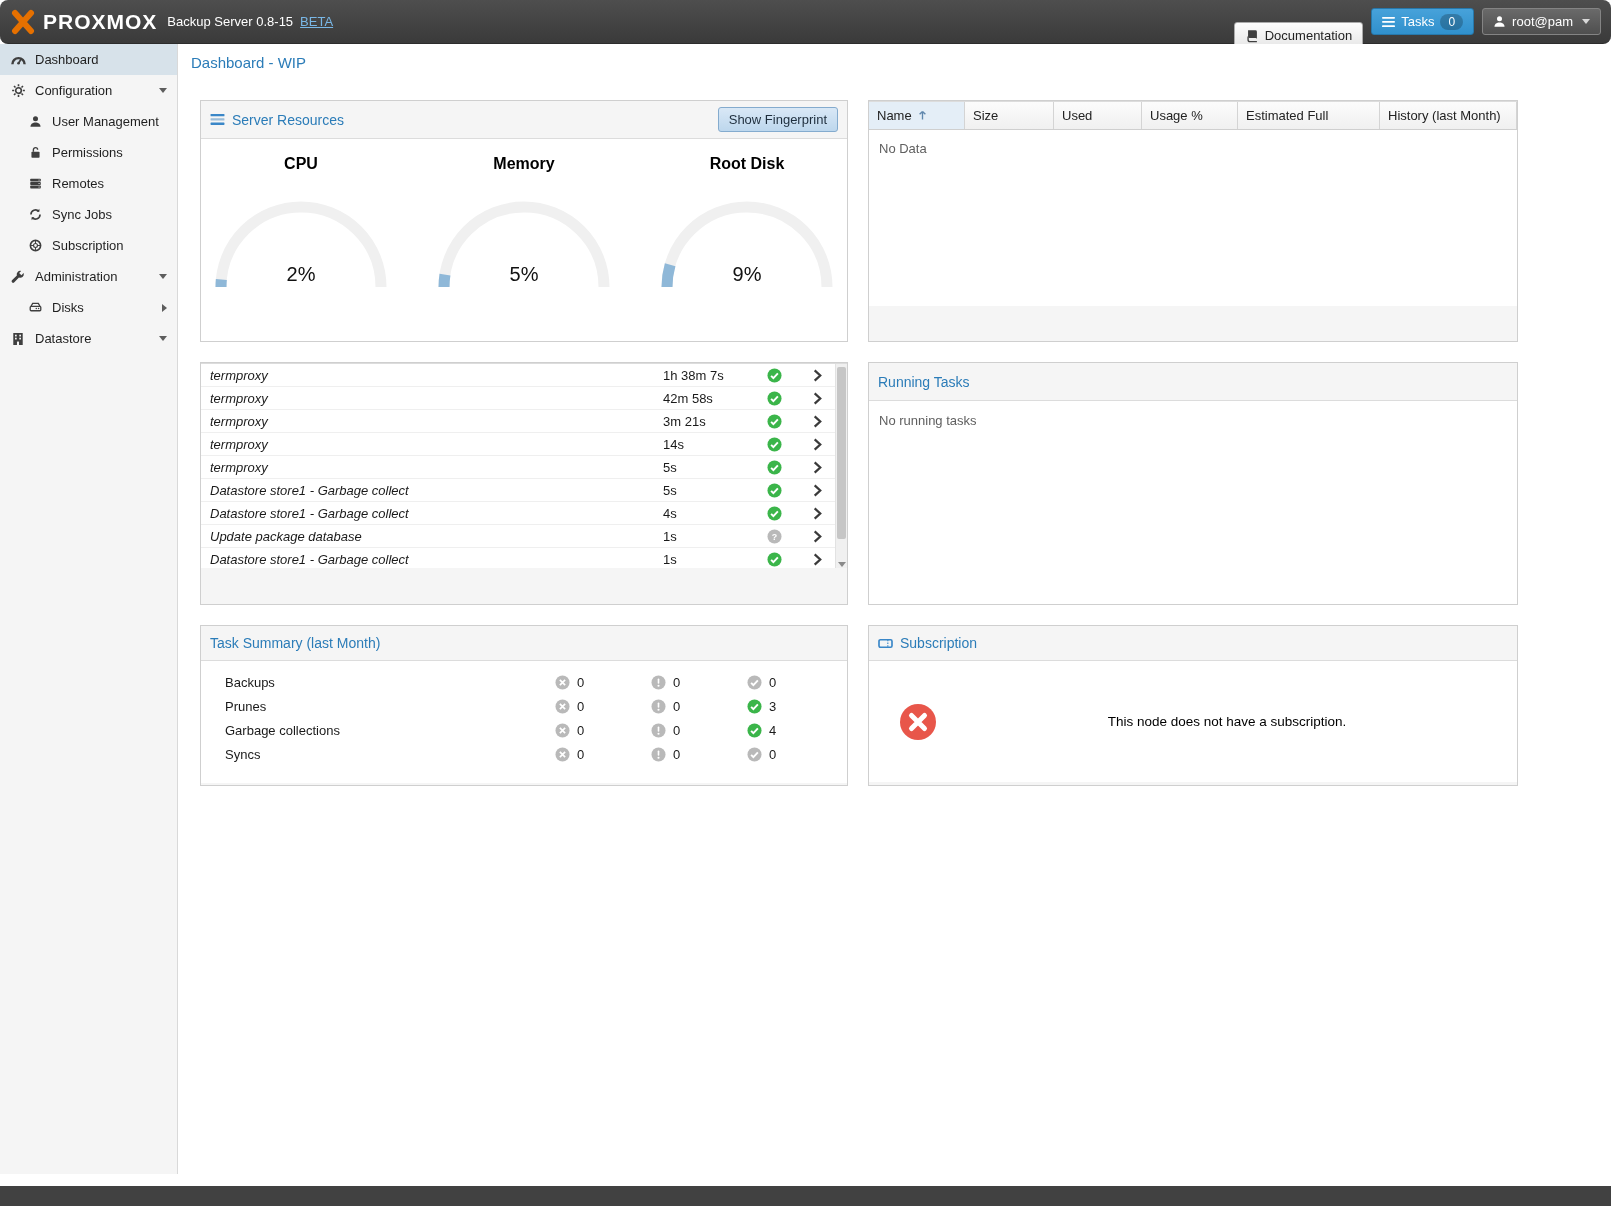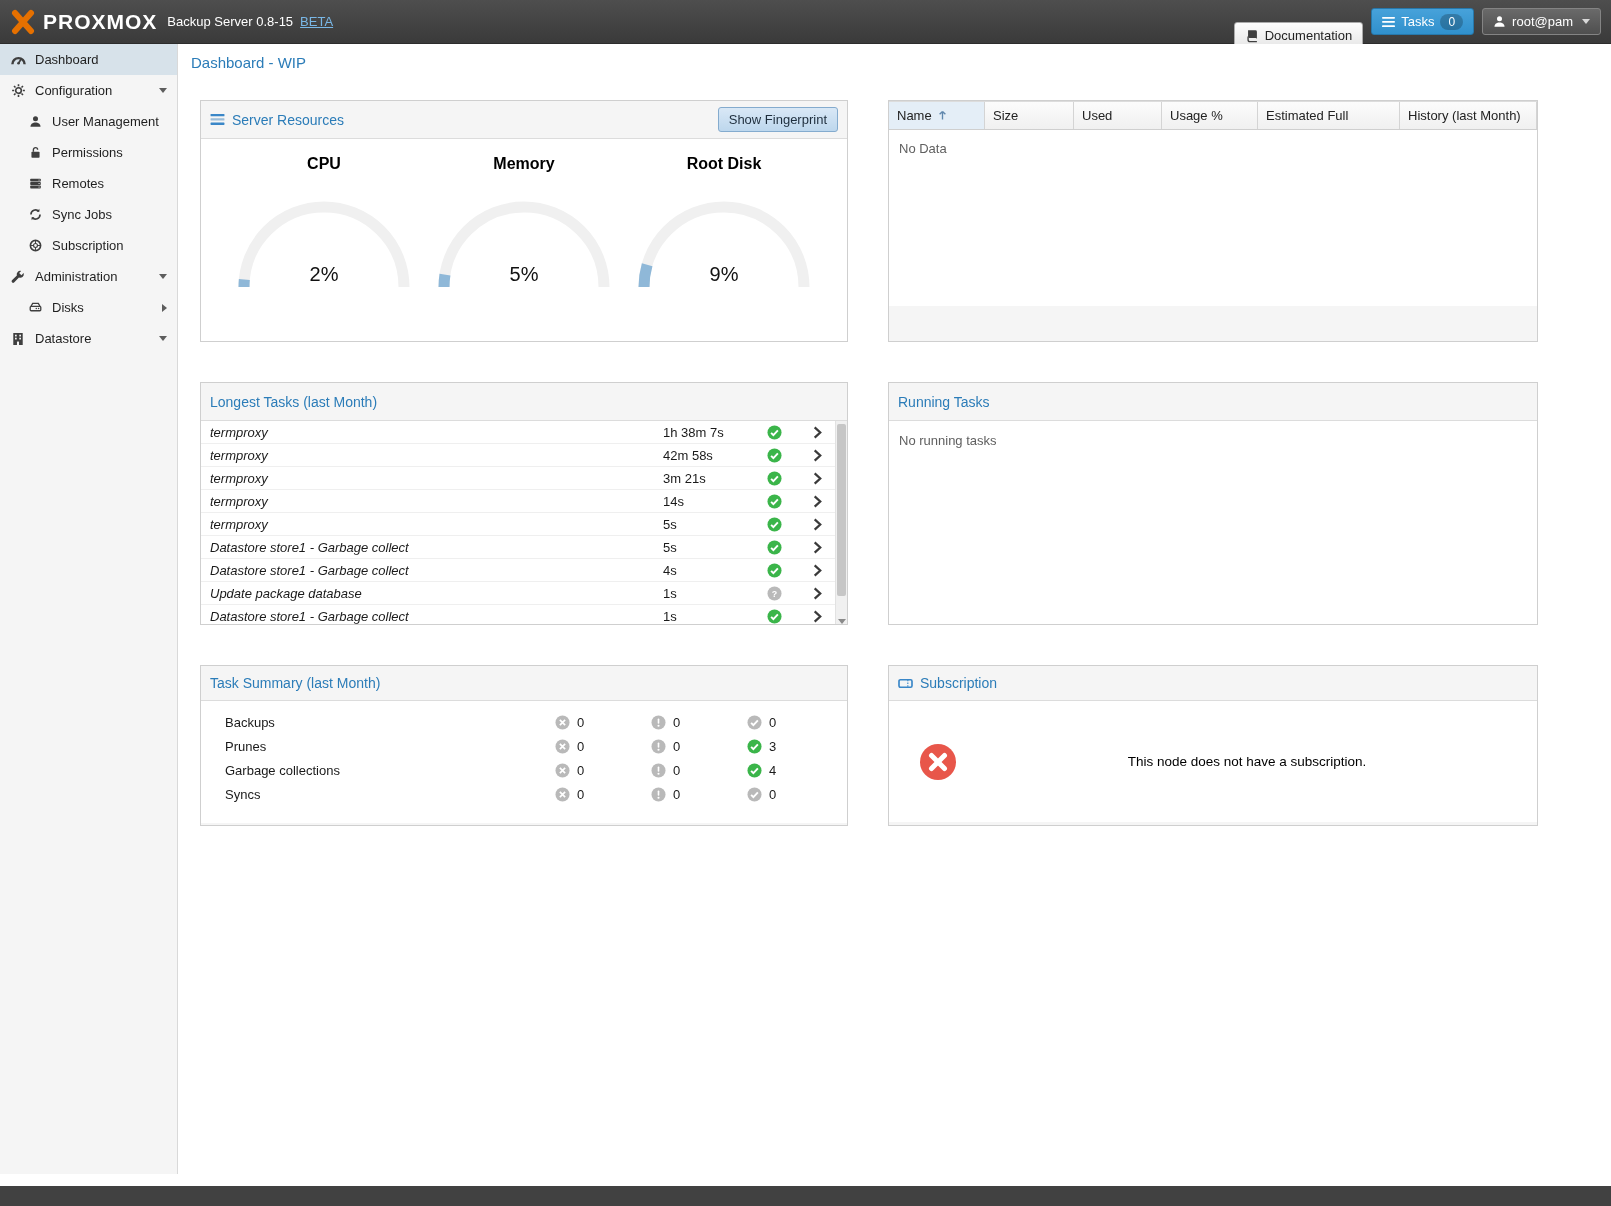--- a/index.html
+++ b/index.html
@@ -8,21 +8,21 @@
     font-family: "Liberation Sans", "DejaVu Sans", sans-serif;
     font-size: 13px; color:#1a1a1a; background:#fff;
     position: relative; overflow: hidden;
   }
 
   
   .topbar {
     position:absolute; top:0; left:0; right:0; height:44px;
     background:linear-gradient(#4e4e4e,#3a3a3a);
     border-bottom:1px solid #2c2c2c;
-    display:flex; align-items:center; padding:0 10px; color:#fff;
+    display:flex; align-items:center; padding:0 10px; color:#fff;border-radius:8px;
   }
   .logo { display:flex; align-items:center; gap:7px; }
   .logo-text { font-size:21px; font-weight:bold; letter-spacing:1px; color:#fff; }
   .tb-sub { margin-left:10px; font-size:13px; color:#fff; }
   .tb-beta { margin-left:7px; color:#79b7e6; text-decoration:underline; cursor:pointer; font-size:13px; }
   .tb-right { margin-left:auto; display:flex; align-items:center; gap:8px; }
   .tb-btn {
     height:27px; display:flex; align-items:center; gap:6px;
     padding:0 10px; border-radius:3px; font-size:13px; cursor:pointer;
   }
@@ -49,36 +49,35 @@
   .caret.right { border-top:4px solid transparent; border-bottom:4px solid transparent; border-left:5px solid #5d5d5d; }
 
   
   .main { position:absolute; left:179px; top:44px; right:0; bottom:20px; background:#fff; overflow:hidden; }
   .page-header { height:36px; display:flex; align-items:center; padding-left:12px; }
   .page-title { color:#2b7cb8; font-size:15px; }
   .content {
     padding:20px 0 0 21px;
     display:grid; grid-template-columns:648px 650px; column-gap:20px; row-gap:20px;
     align-items:start;
-    gap:40px;
   }
 
   .panel { border:1px solid #cfcfcf; background:#f5f5f5; overflow:hidden; }
   .h242 { height:242px; } .h243 { height:243px; } .h161 { height:161px; }
   .panel-header { height:37px; display:flex; align-items:center; gap:7px; padding:0 9px; }
   .panel-title { color:#2b7cb8; font-size:14px; }
   .panel-body { background:#fff; border-top:1px solid #dcdcdc; }
 
   
   .btn-fingerprint {
     margin-left:auto; height:25px; padding:0 10px; font-size:13px;
     background:linear-gradient(#d9e8f6,#bdd7ed); border:1px solid #84abce;
     border-radius:3px; color:#1e2e3d; cursor:pointer; display:flex; align-items:center;
   }
-  .gauges { height:203px; display:flex; justify-content:center; padding-top:16px; }
+  .gauges { height:203px; display:flex; justify-content:space-between; padding-top:16px; }
   .gauge { text-align:center; width:200px; }
   .gauge-title { font-weight:bold; font-size:16px; margin-bottom:16px; color:#000; }
 
   
   .grid-hdr { display:flex; height:28px; border-bottom:1px solid #cfcfcf; background:#3b82f6; }
   .th {
     padding:0 8px; border-right:1px solid #d4d4d4;
     background:linear-gradient(#fcfcfc,#f0f0f0);
     display:flex; align-items:center; gap:6px; font-size:13px; color:#222; cursor:pointer;
   }
@@ -350,23 +349,20 @@
               <span>History (last Month)</span>
             </div>
           </div>
         <div class="du-body">
           <div class="grid-empty">No Data</div>
         </div>
       </div>
     </div>
 
     <div class="panel h243">
-      <div class="panel-header">
-        <span class="panel-title">Longest Tasks (last Month)</span>
-      </div>
       <div class="panel-body lt-body">
         <div>
             <div class="task-row">
               <span class="t-name">termproxy</span>
               <span class="t-dur">1h 38m 7s</span>
               <span class="t-status">
                 <svg width="15" height="15" viewBox="0 0 16 16">
                   <circle cx="8" cy="8" r="7.5" fill="#3bb54a"></circle>
                   <path d="M4.4 8.3l2.4 2.6 4.8-5.2" stroke="#fff" stroke-width="2" fill="none"></path>
                 </svg>

